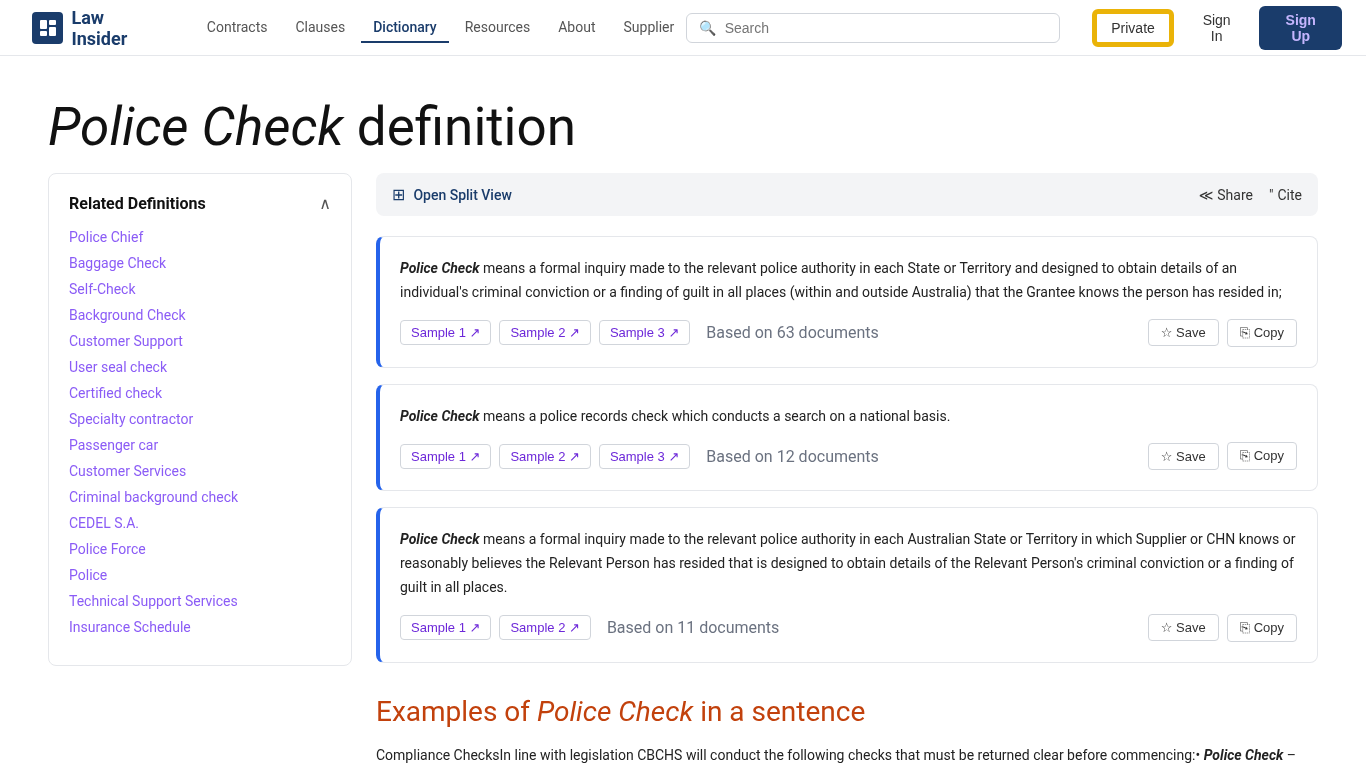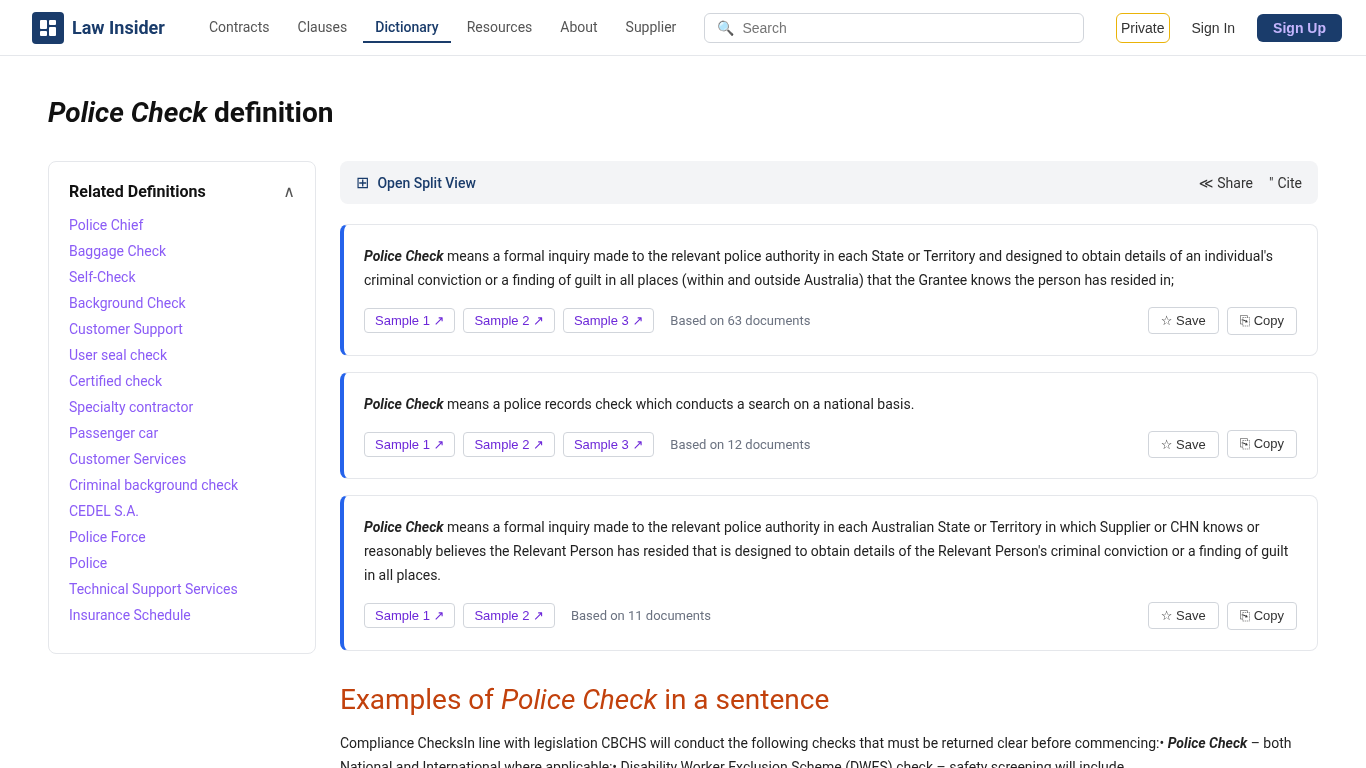--- a/index.html
+++ b/index.html
@@ -25,42 +25,42 @@
     .search-input-wrap {
       display: flex; align-items: center; border: 1px solid #d1d5db;
       border-radius: 6px; padding: 6px 12px; width: 380px; gap: 8px;
     }
     .search-input-wrap input {
       border: none; outline: none; font-size: 14px; width: 100%; color: #555;
     }
     .search-icon { color: #9ca3af; font-size: 14px; }
     .nav-actions { display: flex; align-items: center; gap: 8px; margin-left: 16px; }
     .btn-private {
-      padding: 6px 4px; border: 1px solid #eab308; border-radius: 6px;
+      padding: 6px 14px; border: 5px solid #eab308; border-radius: 6px;
       background: #fff; font-size: 14px; cursor: pointer; color: #333;
     }
     .btn-signin {
       padding: 6px 14px; border: none; background: transparent; font-size: 14px;
       cursor: pointer; color: #333;
     }
     .btn-signup {
       padding: 6px 16px; background: #1a3c6b; color: #c4b5fd; border: none;
       border-radius: 6px; font-size: 14px; cursor: pointer; font-weight: 600;
     }
 
     
     .page-container { display: flex; flex-direction: column; padding: 40px 48px 40px 48px; max-width: 1366px; }
-    .page-title { font-size: 28px; font-weight: 700; margin-bottom: 32px; color: #111; }
+    .page-title { font-size: 53px; font-weight: 400; margin-bottom: 15px; color: #111; }
     .page-title em { font-style: italic; }
 
     .content-area { display: flex; gap: 24px; }
 
     
     .sidebar {
-      width: 268px; min-width: 260px; border: 1px solid #e5e7eb;
+      width: 304px; min-width: 260px; border: 1px solid #e5e7eb;
       border-radius: 8px; padding: 20px; align-self: flex-start; flex-shrink: 0;
     }
     .sidebar-header {
       display: flex; justify-content: space-between; align-items: center;
       margin-bottom: 16px;
     }
     .sidebar-title { font-size: 16px; font-weight: 700; color: #111; }
     .sidebar-collapse { cursor: pointer; color: #555; font-size: 16px; }
     .sidebar-list { list-style: none; }
     .sidebar-list li { margin-bottom: 10px; }
@@ -84,21 +84,21 @@
       margin-bottom: 16px; border-left: 4px solid #2563eb;
     }
     .definition-text { font-size: 14px; line-height: 1.7; color: #222; margin-bottom: 14px; }
     .definition-text strong { font-weight: 700; font-style: italic; }
     .definition-footer { display: flex; align-items: center; gap: 8px; }
     .sample-btn {
       display: inline-flex; align-items: center; gap: 4px; padding: 4px 10px;
       border: 1px solid #d1d5db; border-radius: 4px; font-size: 13px;
       background: #fff; cursor: pointer; color: #6d28d9;
     }
-    .based-on { font-size: 13px; color: #6b7280; margin-left: 8px; }
+    .based-on { font-size: 16px; color: #6b7280; margin-left: 8px; }
     .action-btns { margin-left: auto; display: flex; align-items: center; gap: 8px; }
     .save-btn, .copy-btn {
       display: inline-flex; align-items: center; gap: 4px; padding: 5px 12px;
       border: 1px solid #d1d5db; border-radius: 4px; font-size: 13px;
       background: #fff; cursor: pointer; color: #333;
     }
 
     
     .examples-section { margin-top: 32px; }
     .examples-title { font-size: 28px; font-weight: 400; color: #c2410c; margin-bottom: 16px; }

